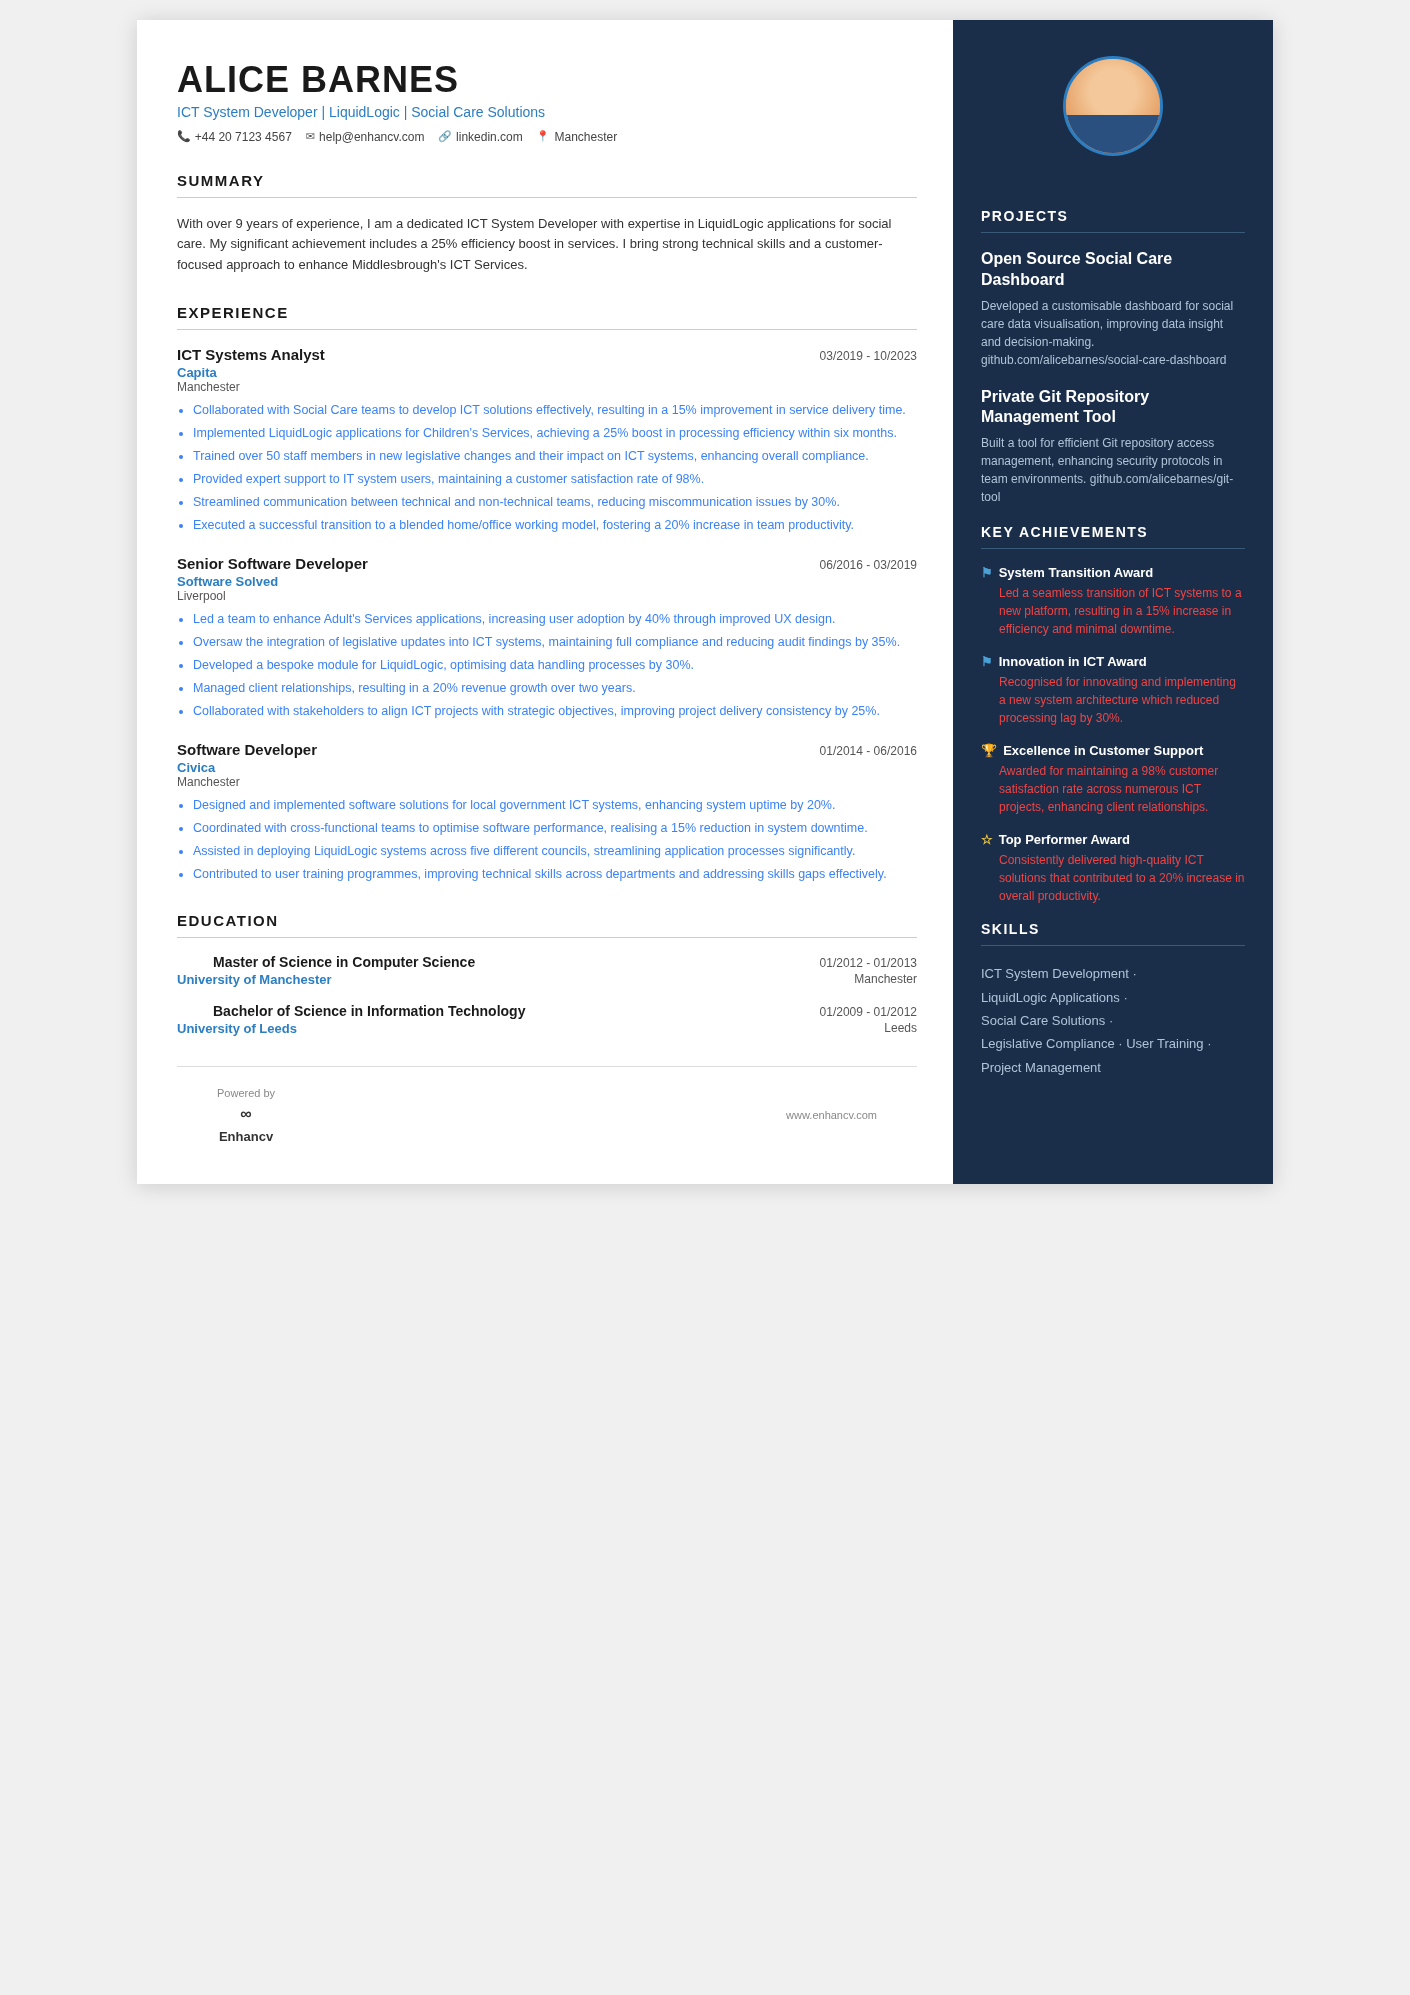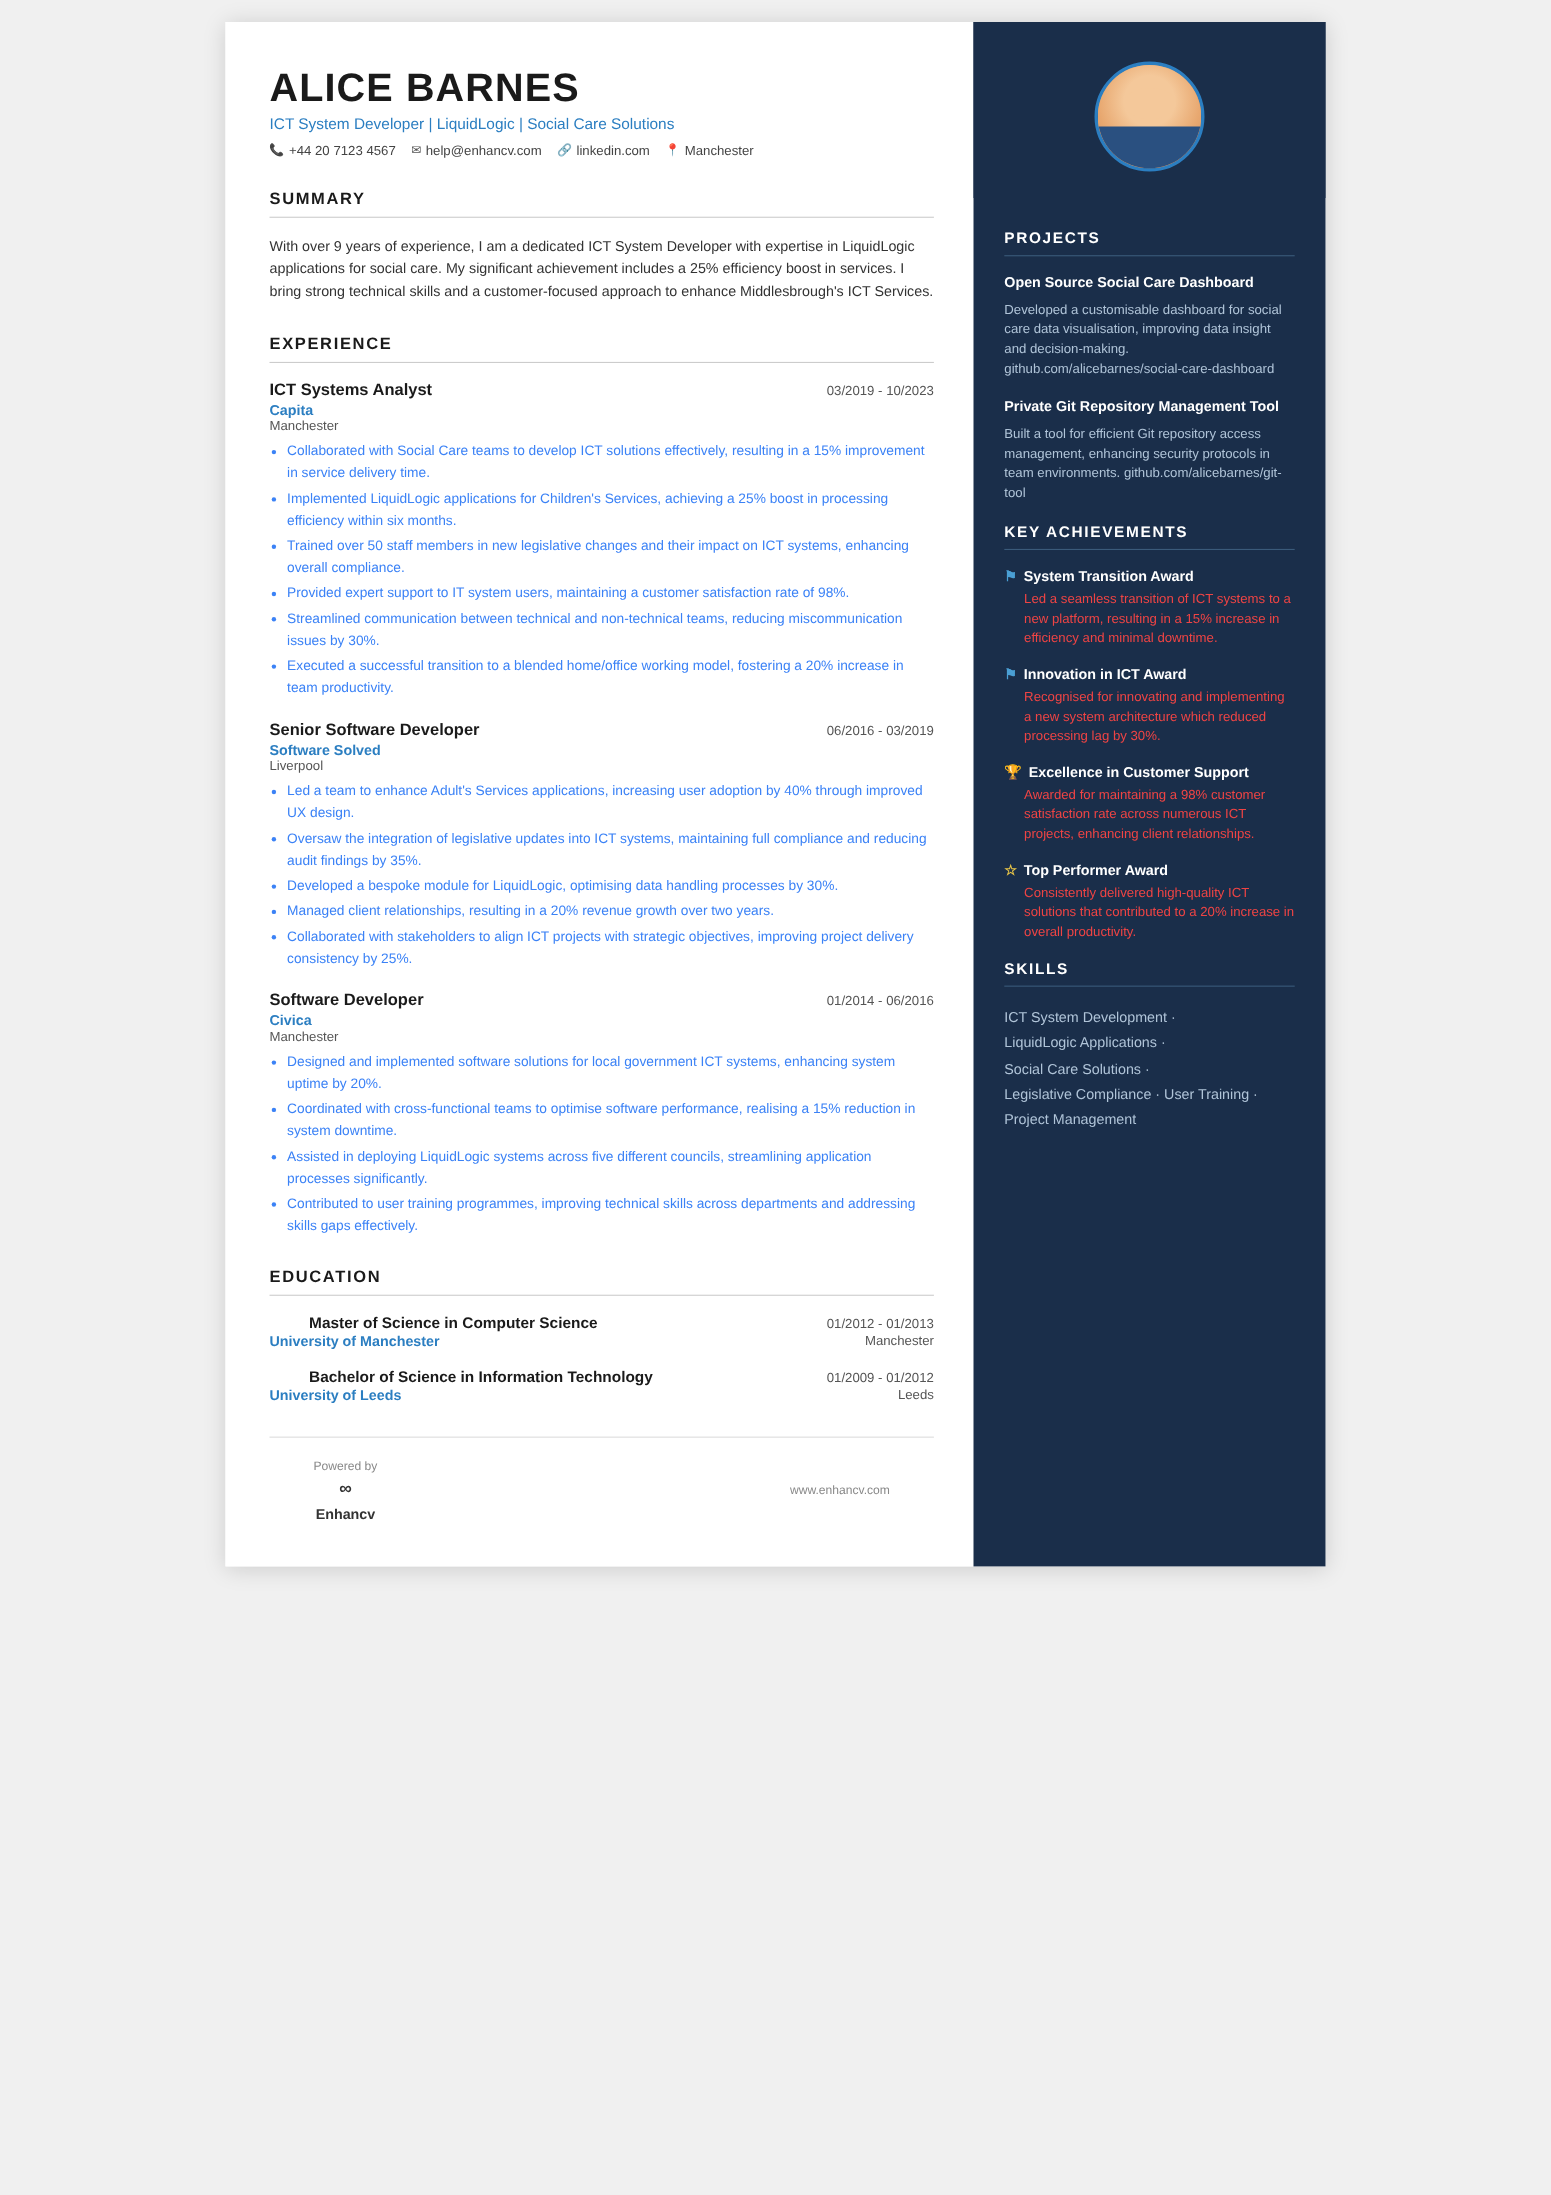--- a/index.html
+++ b/index.html
@@ -6,21 +6,21 @@
     body {
       font-family: 'Arial', sans-serif;
       background: #f0f0f0;
       display: flex;
       justify-content: center;
       align-items: flex-start;
       min-height: 100vh;
       padding: 20px;
     }
     .resume {
-      width: 1000px;
+      width: 1136px;
       display: flex;
       background: white;
       box-shadow: 0 2px 20px rgba(0,0,0,0.15);
       justify-content: space-between;
     }
     
     .left-col {
       flex: 1;
       padding: 40px 36px 40px 40px;
       background: #fff;
@@ -251,21 +251,21 @@
     .right-divider {
       height: 1px;
       background: #3a5a7a;
       margin-bottom: 16px;
     }
     .right-content {
       padding: 0 28px;
     }
 
     .project-title {
-      font-size: 13px;
+      font-size: 16px;
       font-weight: 700;
       color: #fff;
       margin-bottom: 6px;
       line-height: 1.3;
     }
     .project-text {
       font-size: 12px;
       color: #b0c4d8;
       line-height: 1.5;
       margin-bottom: 18px;

